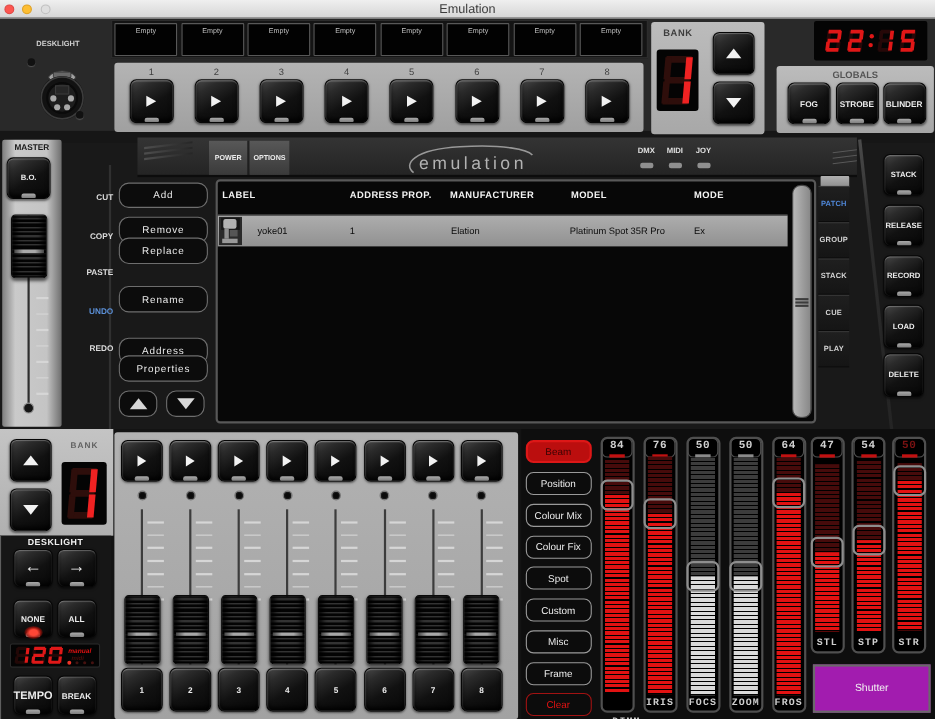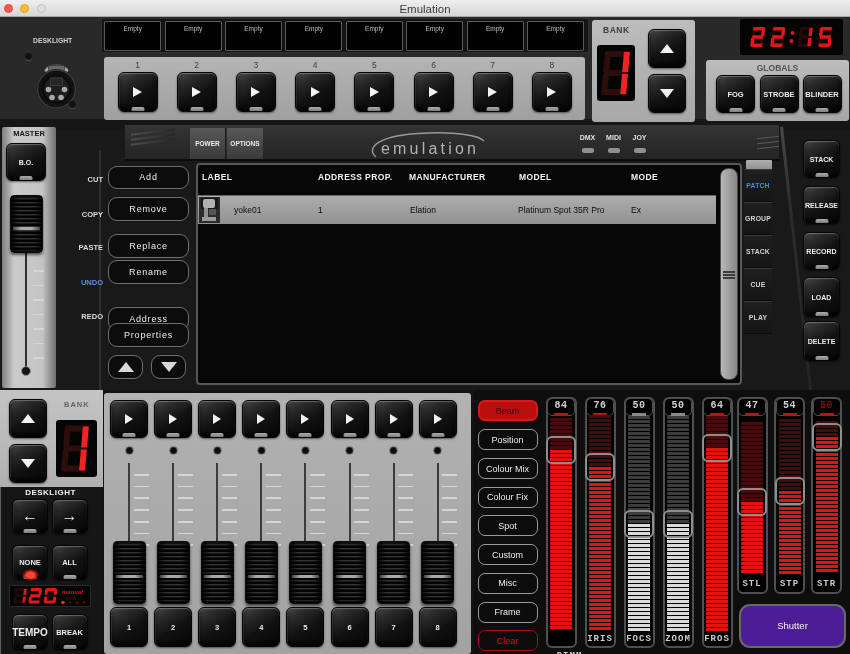--- a/index.html
+++ b/index.html
@@ -217,21 +217,21 @@
 <div class="knob" style="left:10px;top:195px;width:33px;height:58px">
       <i class="stripe" style="top:31px"></i>
     </div>
 <div class="abs" style="left:60px;top:175px;width:43px;text-align:right;font-size:7.5px;font-weight:bold;color:#dcdcdc">CUT</div>
 <div class="abs" style="left:60px;top:210px;width:43px;text-align:right;font-size:7.5px;font-weight:bold;color:#dcdcdc">COPY</div>
 <div class="abs" style="left:60px;top:243px;width:43px;text-align:right;font-size:7.5px;font-weight:bold;color:#dcdcdc">PASTE</div>
 <div class="abs" style="left:60px;top:278px;width:43px;text-align:right;font-size:7.5px;font-weight:bold;color:#5b8fd6">UNDO</div>
 <div class="abs" style="left:60px;top:312px;width:43px;text-align:right;font-size:7.5px;font-weight:bold;color:#dcdcdc">REDO</div>
 <div class="lbtn" style="top:165.5px;letter-spacing:.8px">Add</div>
 <div class="lbtn" style="top:197px;letter-spacing:.8px">Remove</div>
-<div class="lbtn" style="top:234px;letter-spacing:.8px">Replace</div>
+<div class="lbtn" style="top:216px;letter-spacing:.8px">Replace</div>
 <div class="lbtn" style="top:260px;letter-spacing:.8px">Rename</div>
 <div class="lbtn" style="top:307px;letter-spacing:.8px">Address</div>
 <div class="lbtn" style="top:323px;letter-spacing:.8px">Properties</div>
 <div class="lbtn" style="top:355px;left:108px;width:35px">
       <i style="display:block;width:0;height:0;border-bottom:10px solid #d8d8d8;border-left:8.5px solid transparent;border-right:8.5px solid transparent"></i>
     </div>
 <div class="lbtn" style="top:355px;left:151px;width:35px">
       <i style="display:block;width:0;height:0;border-top:10px solid #d8d8d8;border-left:8.5px solid transparent;border-right:8.5px solid transparent"></i>
     </div>
 <div class="abs" style="left:196px;top:163px;width:546px;height:222px;background:#070707;border:2px solid #585858;border-radius:4px"></div>
@@ -588,13 +588,13 @@
     <div class="abs" style="left:774.5px;top:476.7px;width:30px;height:28px;border:2px solid #8e8e8e;border-radius:6px"></div>
     <div class="abs mono" style="left:774.0px;top:579px;width:31px;text-align:center;font-size:9px;color:#cccccc;letter-spacing:1px">STP</div>
 <div class="abs" style="left:811.0px;top:397px;width:31px;height:197px;background:#000;border:2px solid #4f4f4f;border-radius:6px"></div>
     <div class="abs" style="left:812.5px;top:398px;width:28px;height:18px;border:1.5px solid #4f4f4f;border-radius:5px"></div>
     <div class="abs mono" style="left:811.5px;top:400px;width:30px;text-align:center;font-size:10px;color:#7a1212;letter-spacing:.5px">50</div>
     <div class="abs" style="left:819.5px;top:412.5px;width:14px;height:3px;background:#c01111"></div>
     <div class="abs" style="left:815.5px;top:421.0px;width:22px;height:16px;background:repeating-linear-gradient(to bottom,#460b0b 0 3px,#000 3px 4px)"></div>
     <div class="abs" style="left:815.5px;top:437.0px;width:22px;height:136px;background:repeating-linear-gradient(to bottom,#e11212 0 3px,#000 3px 4px)"></div>
     <div class="abs" style="left:811.5px;top:423.0px;width:30px;height:28px;border:2px solid #8e8e8e;border-radius:6px"></div>
     <div class="abs mono" style="left:811.0px;top:579px;width:31px;text-align:center;font-size:9px;color:#cccccc;letter-spacing:1px">STR</div>
-<div class="abs" style="left:739px;top:603.5px;width:107px;height:44px;background:#4c1d95;border:2px solid #6a6a6a;border-radius:11px;display:flex;align-items:center;justify-content:center;font-size:9.5px;color:#f2f2f2">Shutter</div>
+<div class="abs" style="left:739px;top:603.5px;width:107px;height:44px;background:#a21caf;border:2px solid #6a6a6a;border-radius:0;display:flex;align-items:center;justify-content:center;font-size:9.5px;color:#f2f2f2">Shutter</div>
 </div>
 </body></html>

